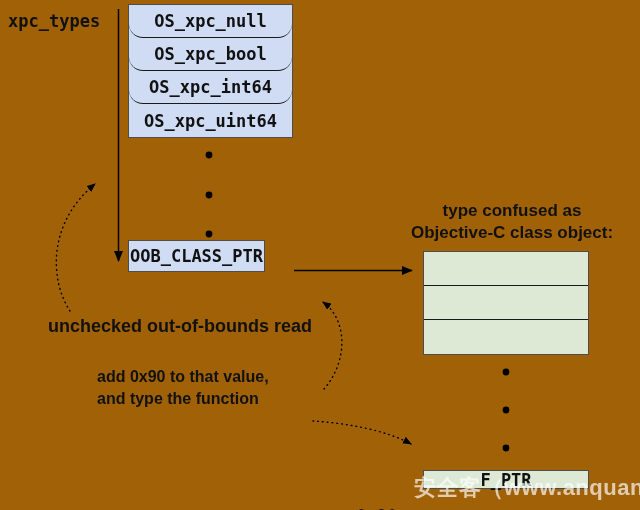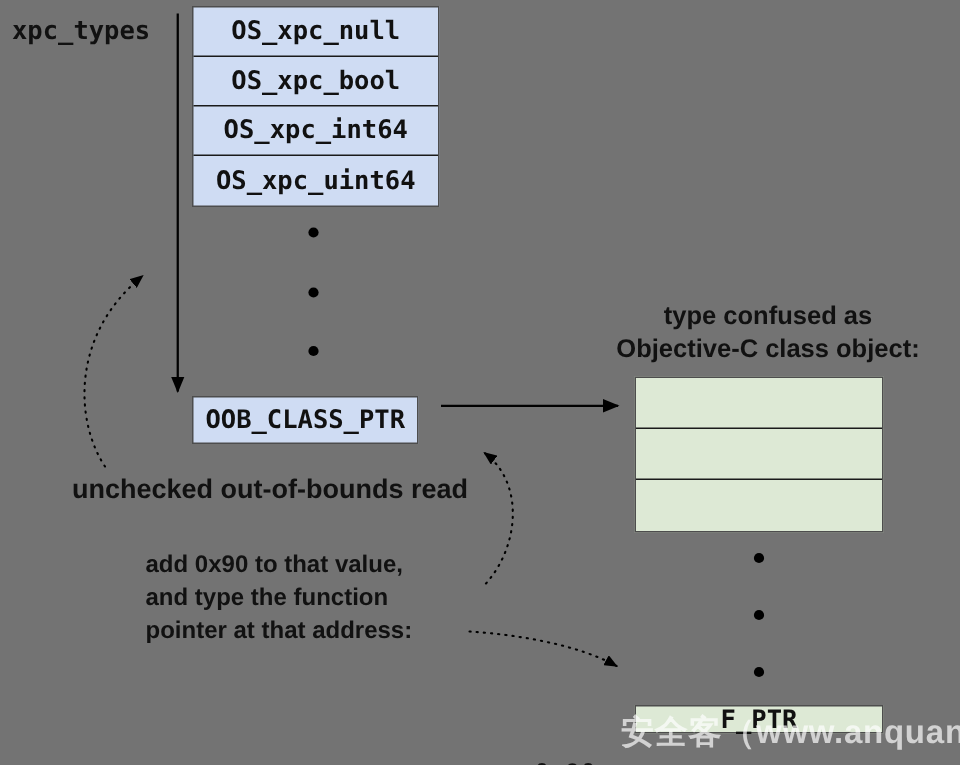--- a/index.html
+++ b/index.html
@@ -1,36 +1,36 @@
 <!DOCTYPE html>
 <html><head>
 <meta charset="utf-8">
 <style>
   html,body{margin:0;padding:0;background:#ffffff;}
   #canvas{
-    position:relative;width:640px;height:510px;background:#737373;overflow:hidden;
+    position:relative;width:640px;height:510px;background:#a16207;overflow:hidden;
     font-family:"Liberation Sans", sans-serif;color:#111;
   }
   .mono{font-family:"DejaVu Sans Mono","Liberation Mono",monospace;}
   .abs{position:absolute;}
   .lbl-mono{font-size:17px;font-weight:bold;white-space:nowrap;}
   .tbl{position:absolute;border:1px solid #4d4d4d;box-sizing:border-box;}
   .tbl .cell{
     box-sizing:border-box;border-bottom:1px solid #1a1a1a;
     display:flex;align-items:center;justify-content:center;
     font-size:17px;font-weight:bold;white-space:nowrap;
   }
   .tbl .cell:last-child{border-bottom:none;}
   #xpc-table{left:128px;top:4px;width:165px;background:#cfdcf3;}
-  #xpc-table .cell{height:33px;}
+  #xpc-table .cell{height:33px;border-radius:14px;}
   #xpc-table .cell.regular{font-weight:700;}
   #objc-table{left:423px;top:251px;width:166px;background:#dde9d5;}
   #objc-table .cell{height:34px;}
   .bluebox{
-    position:absolute;left:128px;top:264px;width:151px;height:32px;
+    position:absolute;left:128px;top:240px;width:137px;height:32px;
     background:#cfdcf3;border:1px solid #4d4d4d;box-sizing:border-box;
     display:flex;align-items:center;justify-content:center;
     font-size:17px;font-weight:bold;white-space:nowrap;
   }
   .greenbox{
     position:absolute;left:423px;top:470px;width:166px;height:19px;
     background:#dde9d5;border:1px solid #4d4d4d;box-sizing:border-box;
     display:flex;align-items:center;justify-content:center;
     font-size:17px;font-weight:bold;white-space:nowrap;
   }
@@ -94,21 +94,20 @@
     <div class="cell mono regular">OS_xpc_uint64</div>
   </div>
 
   <div class="bluebox mono">OOB_CLASS_PTR</div>
 
   <div class="abs" id="lbl-unchecked">unchecked out-of-bounds read</div>
 
   <div class="abs" id="note-block">
     <div>add 0x90 to that value,</div>
     <div>and type the function</div>
-    <div>pointer at that address:</div>
   </div>
 
   <div class="abs" id="confused-title">
     <div>type confused as</div>
     <div>Objective-C class object:</div>
   </div>
 
   <div class="tbl" id="objc-table">
     <div class="cell mono"></div>
     <div class="cell mono"></div>

